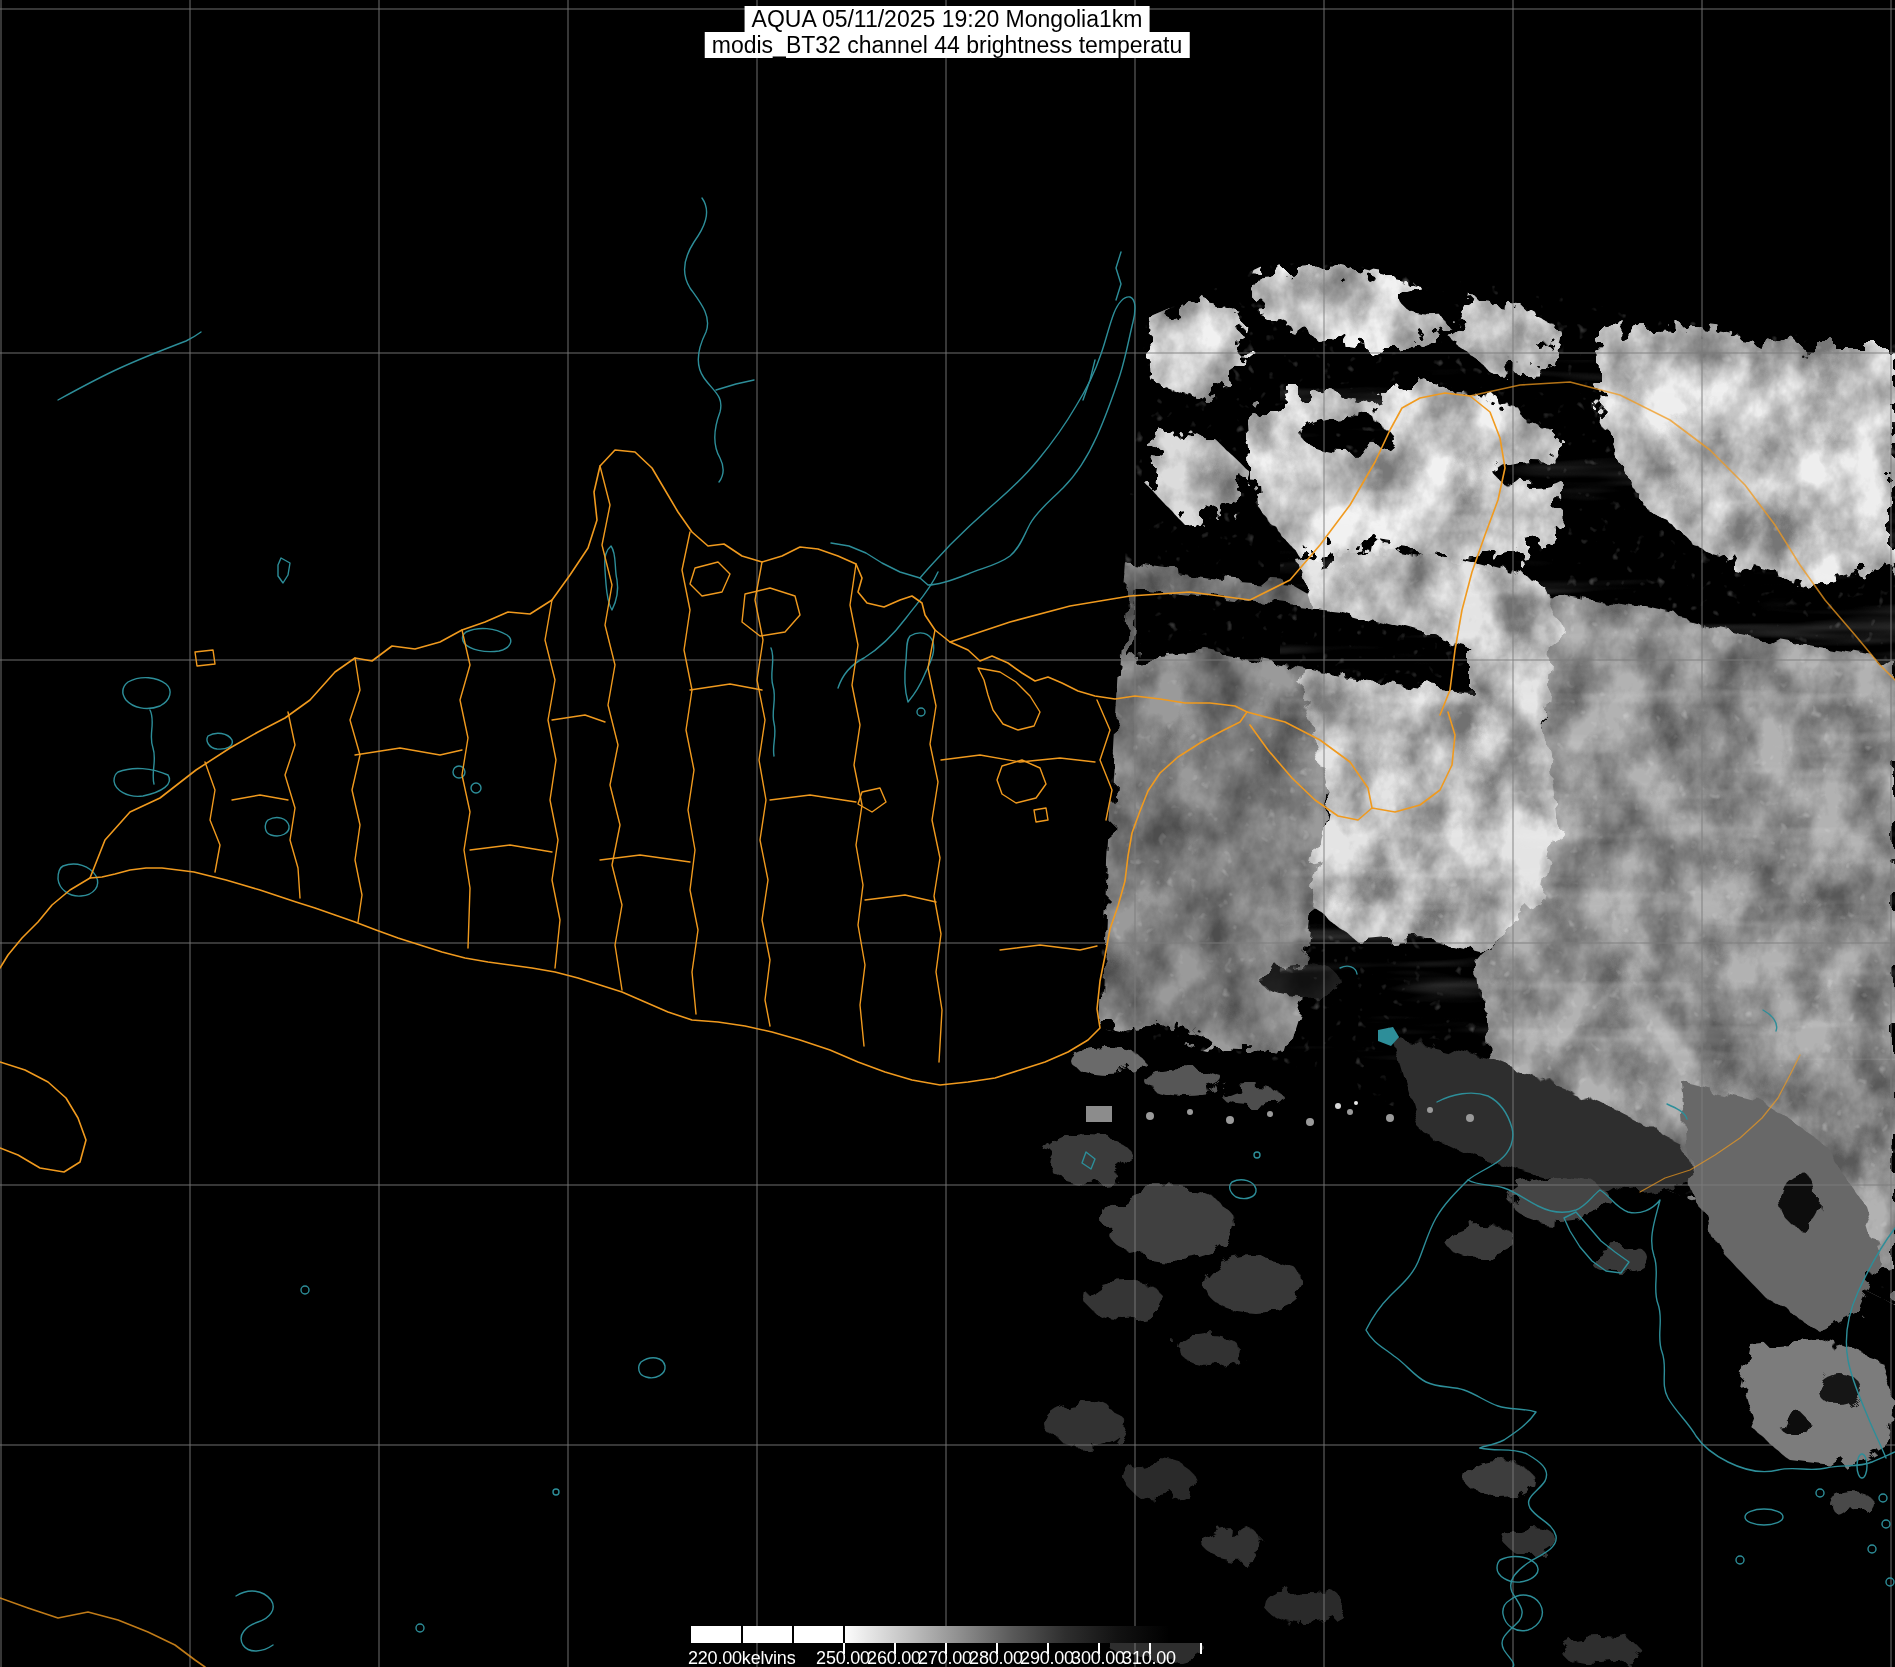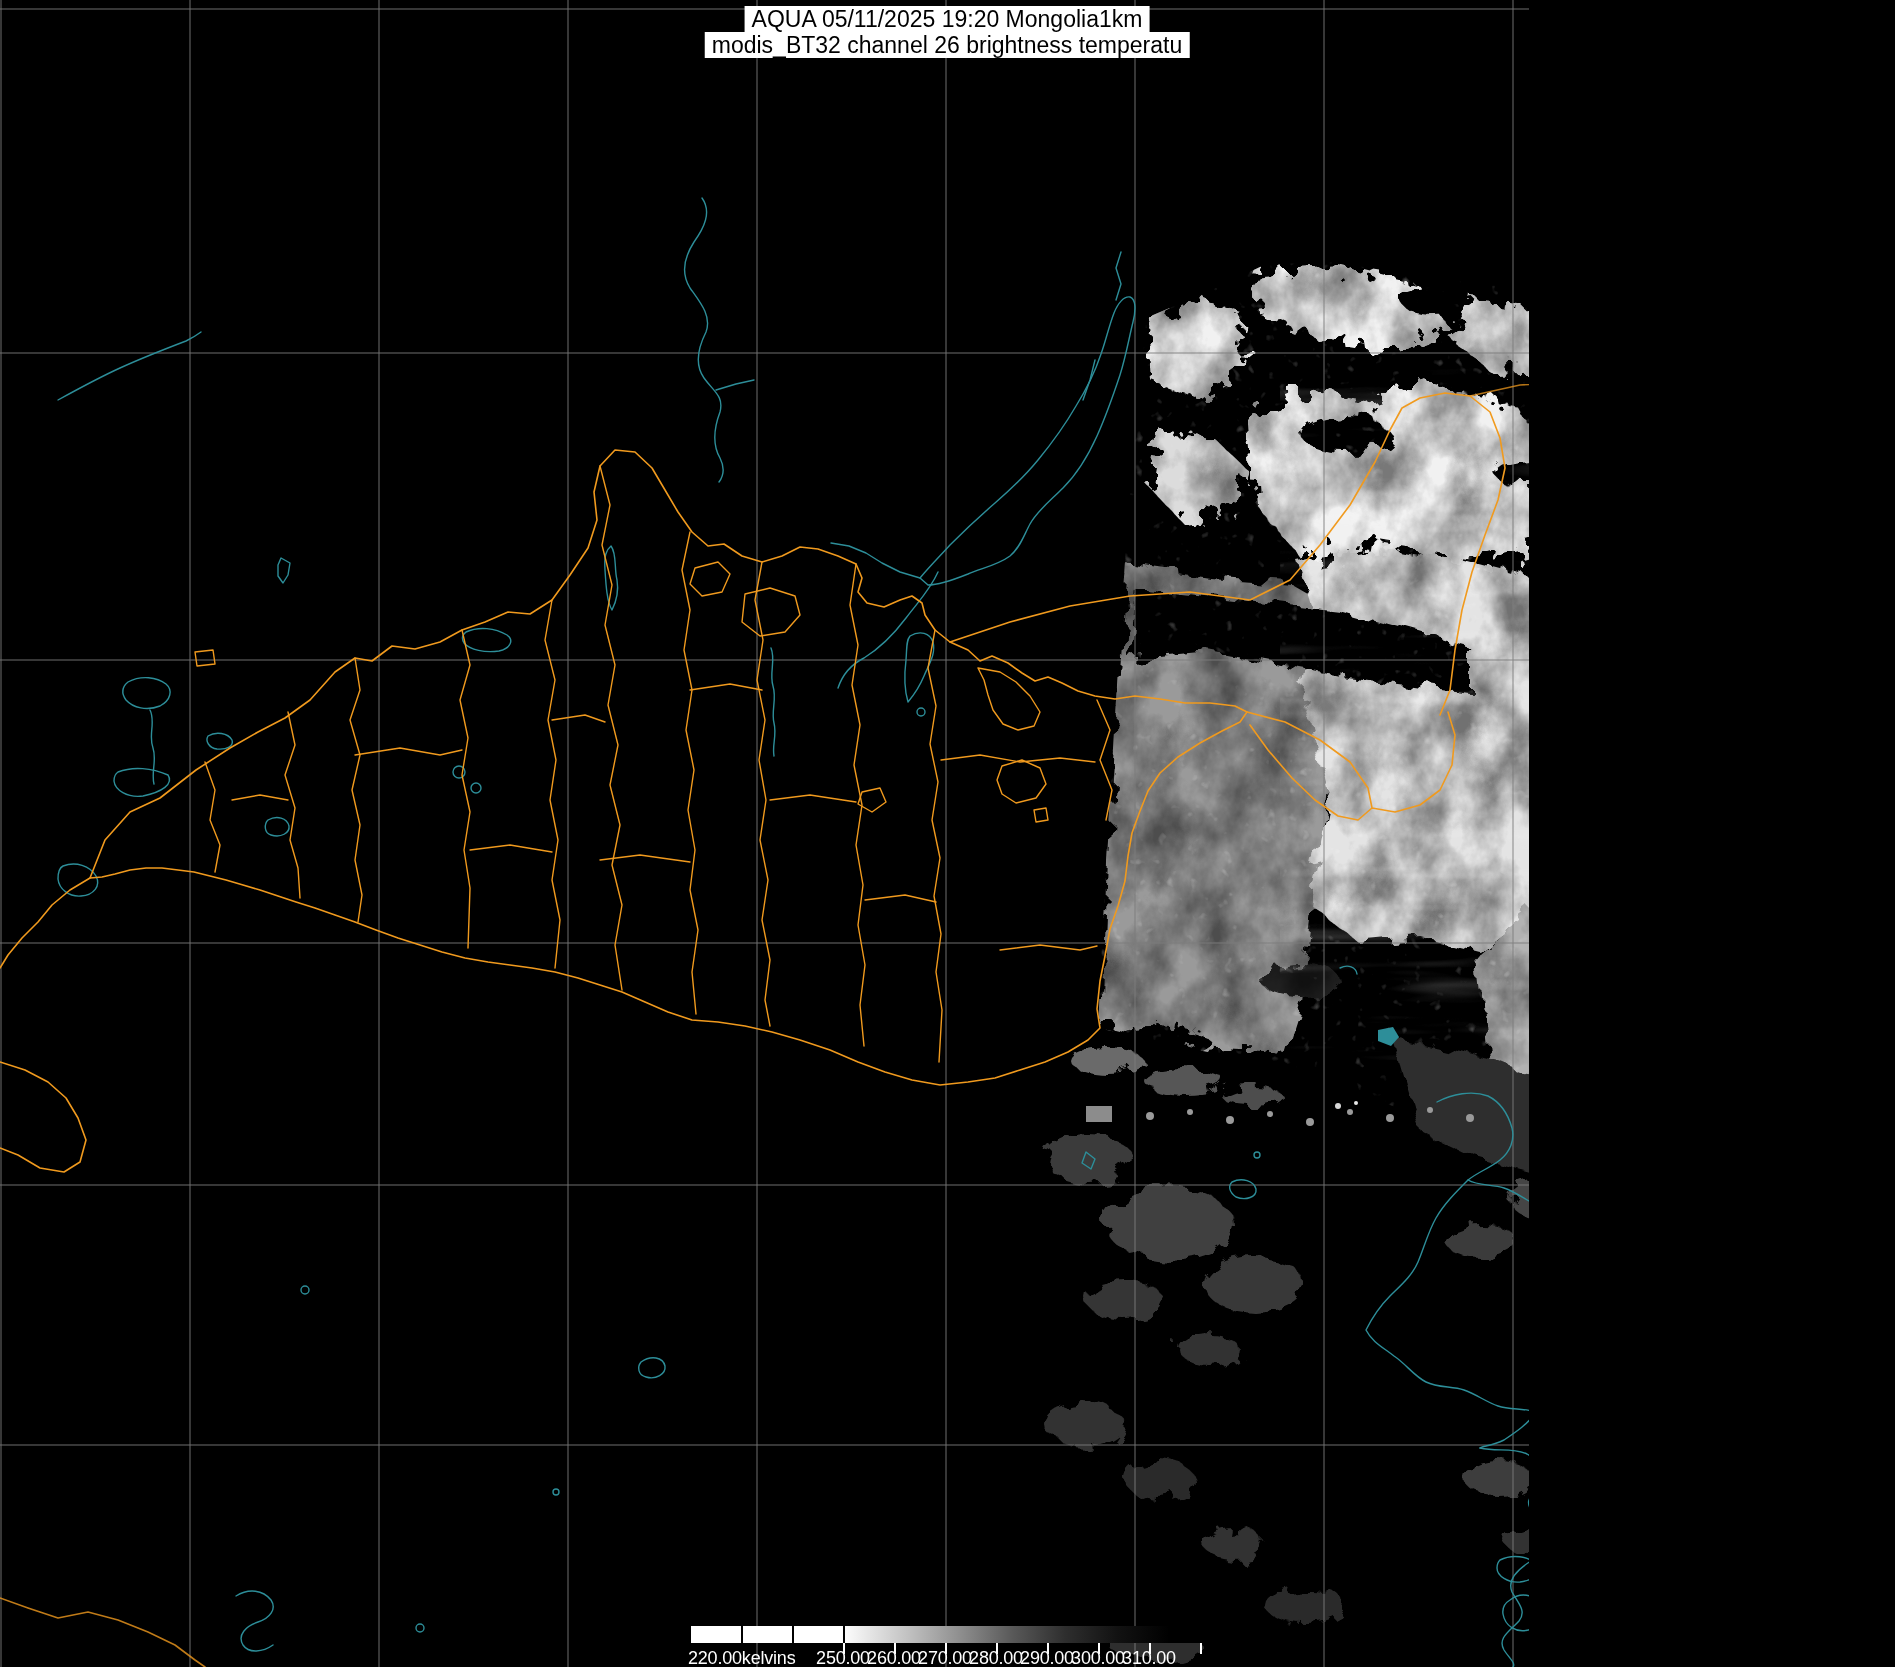--- a/index.html
+++ b/index.html
@@ -1,16 +1,16 @@
 <!DOCTYPE html>
 <html><head>
 <meta charset="utf-8">
 <style>
   html,body{margin:0;padding:0;background:#000;}
-  .stage{position:relative;width:1529px;height:1667px;background:#000;overflow:hidden;
+  .stage{position:relative;width:1895px;height:1667px;background:#000;overflow:hidden;
          font-family:"Liberation Sans",sans-serif;}
   svg{position:absolute;left:0;top:0;}
   .chip{position:absolute;transform:translateX(-50%);background:#fff;color:#000;
         font-size:23px;line-height:26px;padding:0 7px;white-space:nowrap;}
   .chip1{left:947px;top:6px;}
   .chip2{left:947px;top:32px;}
   .bar{position:absolute;left:691px;top:1626px;width:520px;height:17px;
        background:linear-gradient(to right,#ffffff 0%,#ffffff 29%,#c0c0c0 42%,
        #8d8d8d 52%,#585858 62%,#2e2e2e 72%,#121212 82%,#000000 92%,#000000 100%);}
   .tickb{position:absolute;top:1626px;width:2px;height:17px;background:#000;}
@@ -235,21 +235,21 @@
     <path opacity="0.75" d="M1470,396 L1520,385 1570,382 1620,395 1670,420 1710,450 1745,485 1775,525 1800,565 1825,600 1855,635 1880,665 1895,680"></path>
     <path d="M1247,712 L1285,722 1320,740 1350,762 1368,788 1372,808 1358,820 1338,816 1315,800 1292,778 1268,750 1250,725 M1372,808 L1395,812 1420,805 1440,790 1452,765 1455,735 1448,712"></path>
     <path opacity="0.7" stroke-width="1.3" d="M1640,1192 L1665,1178 1690,1170 1715,1155 1740,1138 1762,1118 1778,1098 1790,1075 1800,1055"></path>
     <path d="M90,878 L70,890 52,905 38,922 22,938 8,955 0,968"></path>
     <path d="M0,1062 L25,1070 48,1082 66,1098 78,1118 86,1140 80,1162 64,1172 40,1168 18,1155 0,1148"></path>
     <path opacity="0.8" d="M0,1598 L28,1608 58,1618 88,1612 118,1620 148,1632 175,1645 195,1660 205,1667"></path>
   </g>
 </svg>
 
 <div class="chip chip1">AQUA 05/11/2025 19:20 Mongolia1km</div>
-<div class="chip chip2">modis_BT32 channel 26 brightness temperatu</div>
+<div class="chip chip2">modis_BT32 channel 44 brightness temperatu</div>
 
 <div>
   <div class="bar"></div>
   <div class="tickb" style="left:741px"></div>
   <div class="tickb" style="left:792px"></div>
   <div class="tickb" style="left:843px"></div>
   <div class="tickw" style="left:843px"></div>
   <div class="tickw" style="left:894px"></div>
   <div class="tickw" style="left:945px"></div>
   <div class="tickw" style="left:996px"></div>

